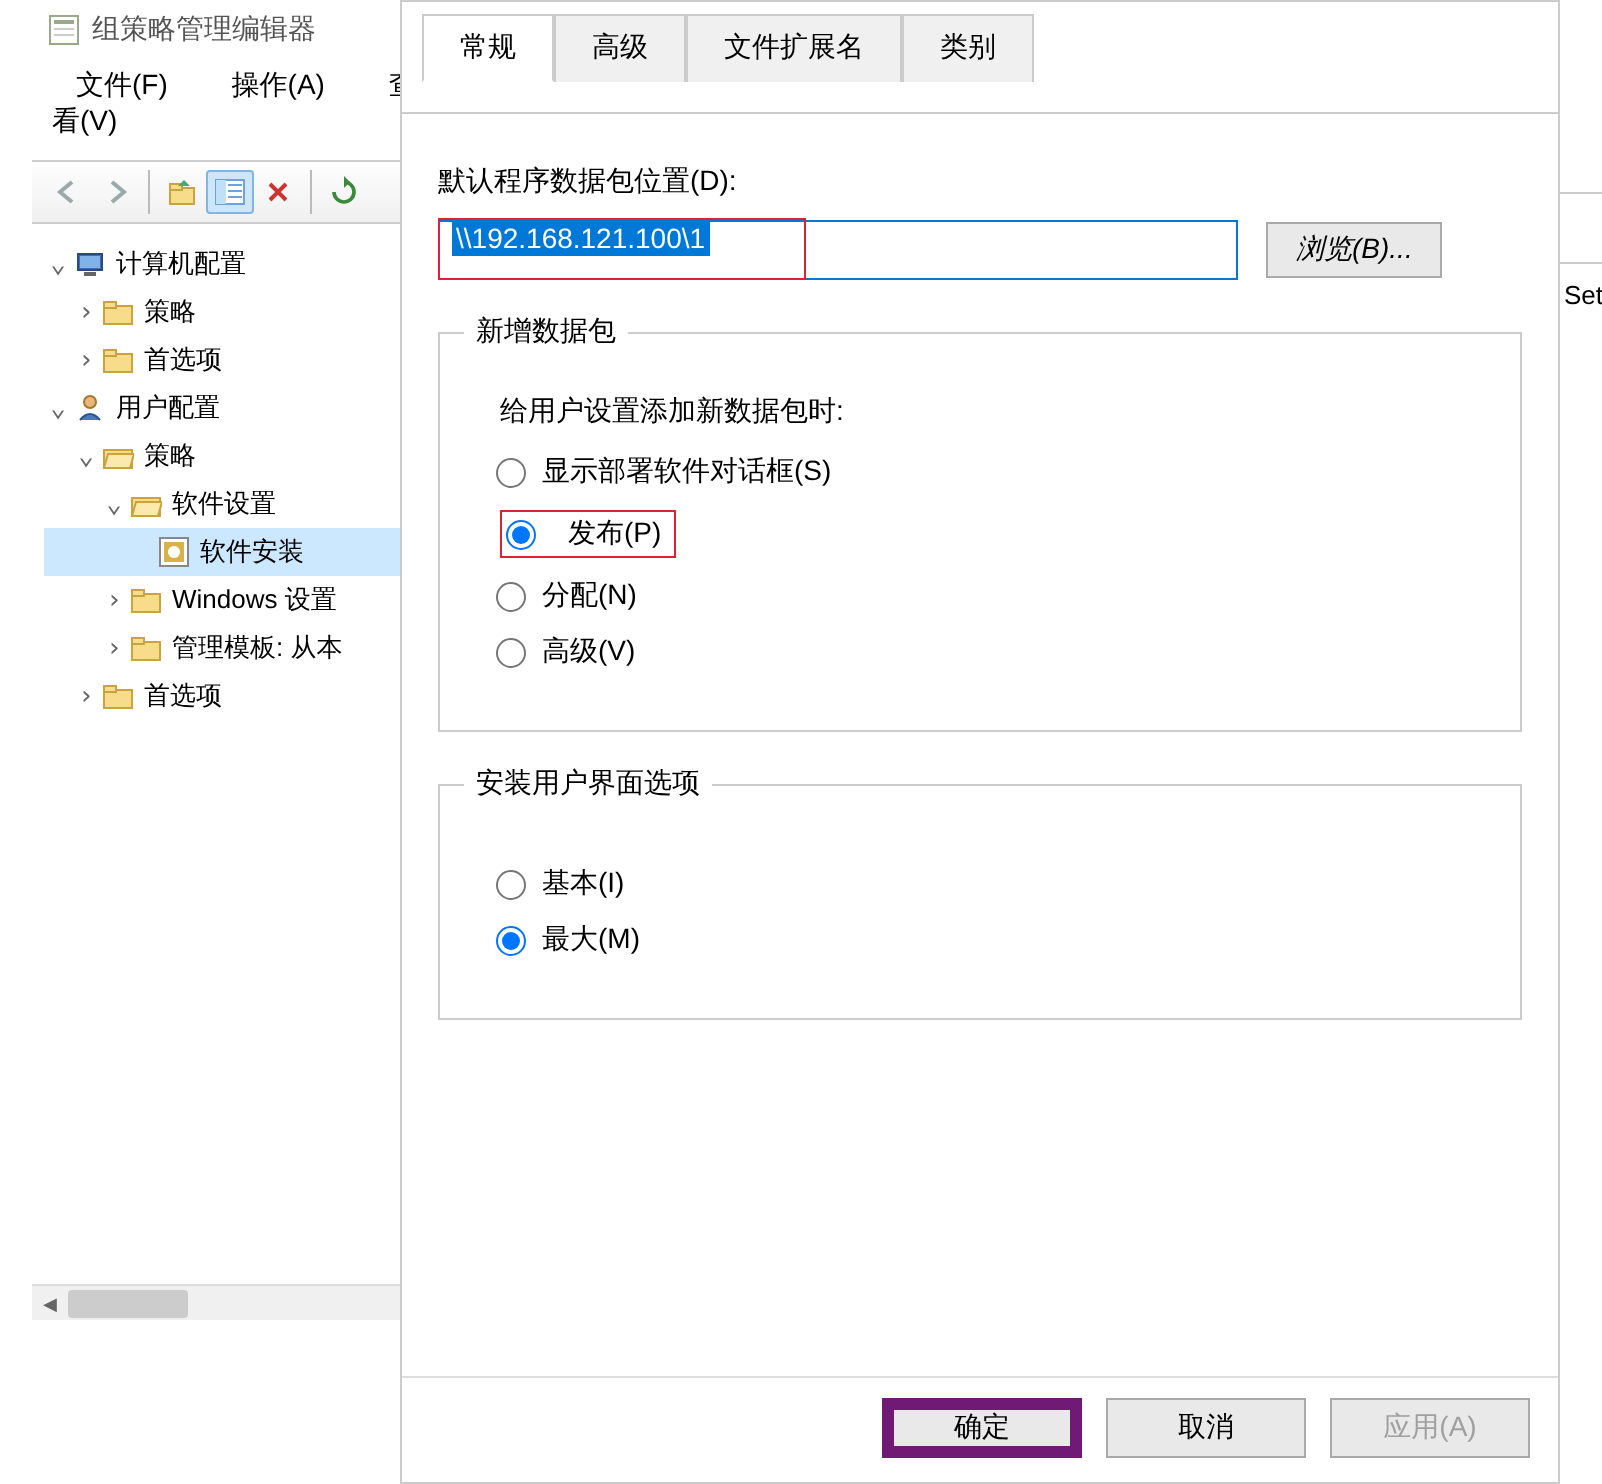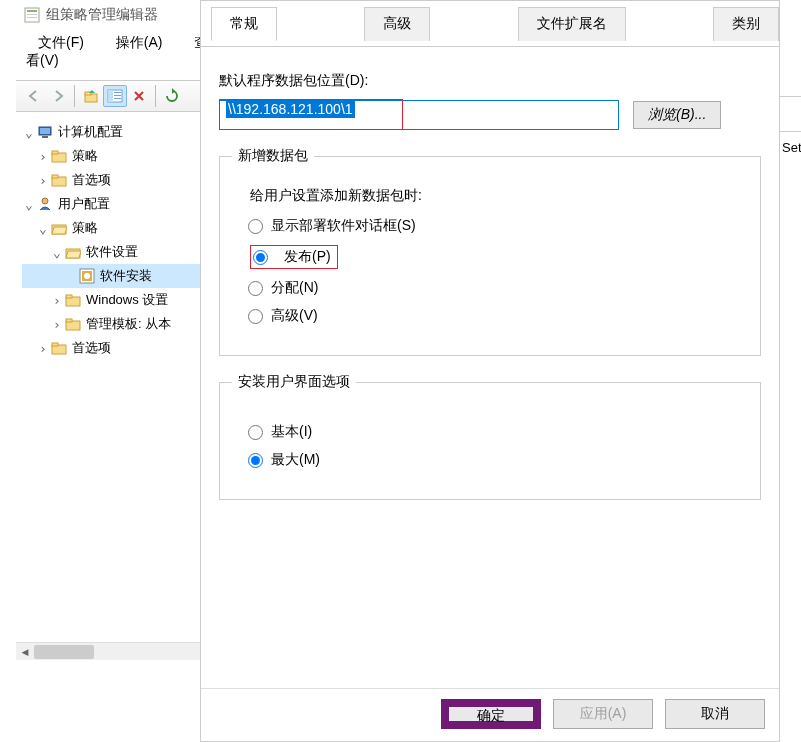--- a/index.html
+++ b/index.html
@@ -27,21 +27,21 @@
     .tree-row.selected-row { background: #cce8ff; }
     .tree-row.selected-row .lbl { }
     .scrollbar-h { position: absolute; left: 0; bottom: 82px; width: 200px; height: 18px; background: #f0f0f0; border-top: 1px solid #ddd; display: flex; align-items: center; }
     .scroll-track { flex: 1; height: 16px; position: relative; }
     .scroll-thumb { position: absolute; left: 0; top: 1px; width: 60px; height: 14px; background: #ccc; border-radius: 2px; }
     .scroll-btn { width: 18px; height: 16px; display: flex; align-items: center; justify-content: center; color: #666; font-size: 9px; }
 
     
     .right-pane { position: absolute; left: 200px; top: 0; width: 580px; height: 742px; background: #fff; border: 1px solid #ccc; }
 
-    .tab-strip { display: flex; margin: 6px 0 6px 10px; justify-content: space-between; }
+    .tab-strip { display: flex; margin: 6px 0 16px 10px; }
     .tab { padding: 7px 18px; font-size: 14px; background: #f0f0f0; border: 1px solid #ccc; border-bottom: none; margin-right: 0; cursor: pointer; }
     .tab.active { background: #fff; position: relative; z-index: 2; border-bottom: 1px solid #fff; }
     .tab-content-wrap { border-top: 1px solid #ccc; margin-top: -1px; padding: 0; height: 630px; }
     .tab-content { padding: 25px 18px 10px 18px; }
 
     .field-label { font-size: 14px; margin-bottom: 10px; }
 
     .path-row { display: flex; gap: 14px; align-items: center; }
     .path-input { width: 400px; height: 30px; border: 1px solid #0078d7; font-size: 14px; padding: 0 6px; outline: none; position: relative; }
     .path-input-wrap { position: relative; width: 400px; }
@@ -53,21 +53,21 @@
     .group-box .legend { position: absolute; top: -10px; left: 12px; background: #fff; padding: 0 6px; font-size: 14px; }
     .radio-row { display: flex; align-items: center; font-size: 14px; margin: 10px 0 10px 10px; cursor: pointer; }
     .radio-row input { width: 15px; height: 15px; margin-right: 8px; }
     .red-box-radio { border: 1px solid #d23; padding: 2px 6px 2px 2px; margin-left: 6px; display: inline-flex; align-items: center; justify-content: center; }
 
     .sub-label { font-size: 14px; margin: 0 0 12px 12px; }
 
     .btn-row { position: absolute; right: 14px; bottom: 12px; display: flex; gap: 12px; padding-top: 14px; }
     .btn-row-border { position: absolute; left: 0; bottom: 52px; width: 100%; border-top: 1px solid #ddd; }
     .dlg-btn { width: 100px; height: 30px; font-size: 14px; border: 1px solid #aaa; background: #e9e9e9; cursor: pointer; }
-    .dlg-btn.primary { border: 8px solid #701a75; background: #e9e9e9; }
+    .dlg-btn.primary { border: 6px solid #701a75; background: #e9e9e9; }
     .dlg-btn.disabled { color: #a0a0a0; cursor: default; }
 
     
     .peek { position: absolute; right: 0; top: 0; width: 21px; height: 742px; background: #fff; border-left: none; }
     .peek-top { height: 36px; border-top: 1px solid #ccc; border-bottom: 1px solid #ccc; margin-top: 96px; }
     .peek-text { font-size: 13px; margin: 8px 0 0 2px; color: #000; }
   </style>
 </head>
 <body>
 
@@ -311,21 +311,21 @@
           <input type="radio" name="uimode" checked="" style="">
           <span>最大(M)</span>
         </label>
       </div>
     </div>
   </div>
 
   <div class="btn-row-border"></div>
   <div class="btn-row">
     <button class="dlg-btn primary">确定</button>
+    <button class="dlg-btn">取消</button>
     <button class="dlg-btn disabled">应用(A)</button>
-    <button class="dlg-btn">取消</button>
   </div>
 </div>
 
 <div class="peek">
   <div class="peek-top"></div>
   <div class="peek-text">Set</div>
 </div>
 
 </body></html>

